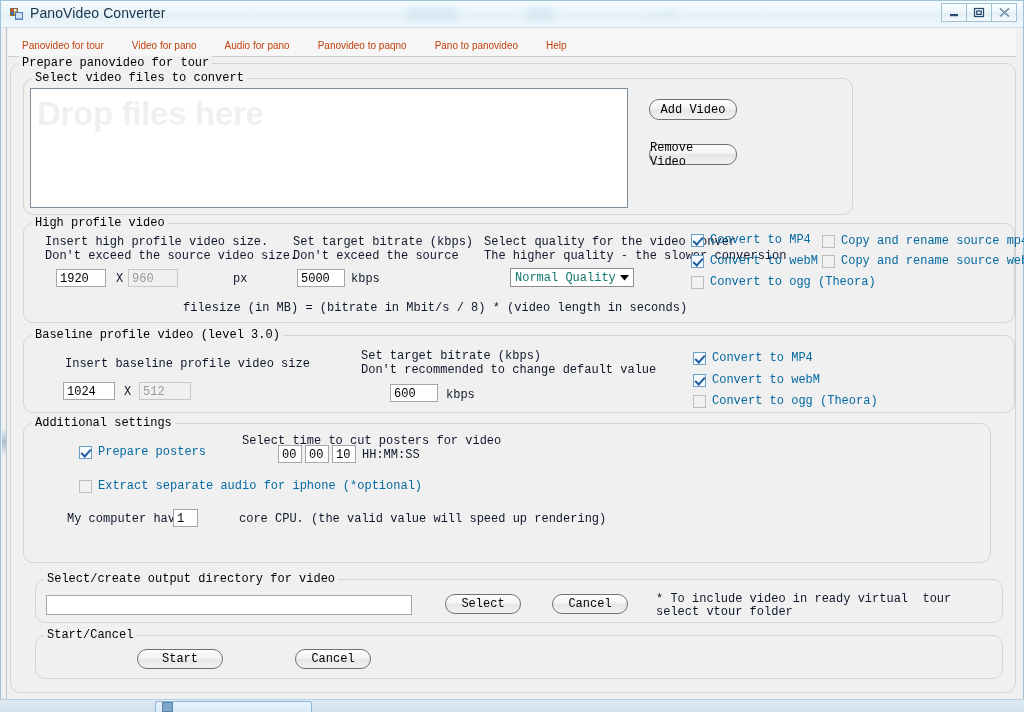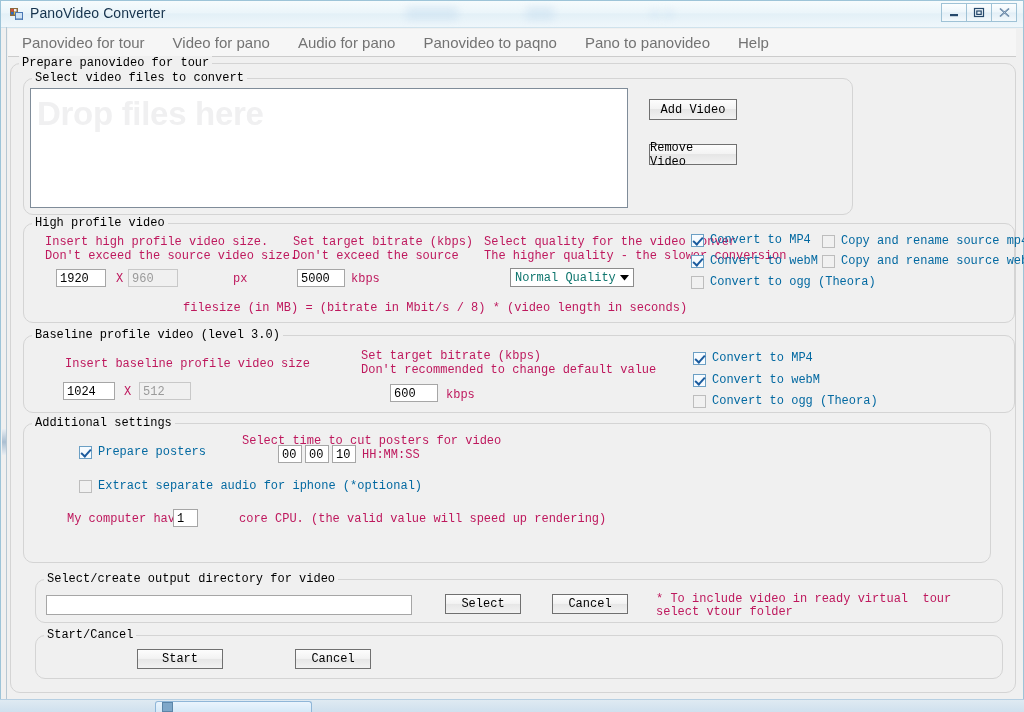--- a/index.html
+++ b/index.html
@@ -47,53 +47,53 @@
   .wbtn svg{display:block;}
 
   
   .tabstrip{
     position:absolute;left:7px;top:28px;right:7px;height:27px;
     border-bottom:1px solid #cccccc;
     background:#f6f6f6;
     display:flex;align-items:flex-end;
   }
   .tab{
-    font-size:15px;color:#737373;padding:3px 14px 5px 14px;
+    font-size:10px;color:#c2410c;padding:3px 14px 5px 14px;
     font-family:"Liberation Sans",sans-serif;
     white-space:nowrap;cursor:default;
   }
   .tab.sel{
     background:#f6f6f6;
   }
 
   
   .gb{position:absolute;border:1px solid #d4d4d4;border-radius:10px;box-sizing:border-box;}
   .gb > .gbl{
     position:absolute;left:8px;top:-8px;background:#f0f0f0;padding:0 3px;
     font-family:"Liberation Mono","DejaVu Sans Mono",monospace;
     font-size:12px;color:#000;white-space:nowrap;line-height:14px;
   }
 
-  .mono{font-family:"Liberation Mono","DejaVu Sans Mono",monospace;font-size:12px;color:#be185d;}
+  .mono{font-family:"Liberation Mono","DejaVu Sans Mono",monospace;font-size:12px;color:#0f172a;}
   .lbl{position:absolute;white-space:pre;line-height:14px;}
 
   
   .tb{
     position:absolute;box-sizing:border-box;
     background:#ffffff;border:1px solid #a6a6a6;
     font-family:"Liberation Mono","DejaVu Sans Mono",monospace;
     font-size:12px;color:#000;
     padding:1px 2px 0 3px;outline:none;
   }
   .tb.dis{background:#f0f0f0;border:1px solid #c8c8c8;color:#9a9a9a;}
 
   .btn{
     position:absolute;box-sizing:border-box;
     background:linear-gradient(to bottom,#fdfdfd 0%,#f3f3f3 47%,#e6e6e6 50%,#f2f2f2 100%);
-    border:1px solid #707070;border-radius:0;
+    border:1px solid #707070;border-radius:10px;
     font-family:"Liberation Mono","DejaVu Sans Mono",monospace;
     font-size:12px;color:#000;
     display:flex;align-items:center;justify-content:center;
     cursor:default;
   }
 
   .cb{position:absolute;display:flex;align-items:flex-start;white-space:nowrap;}
   .cbx{
     width:13px;height:13px;box-sizing:border-box;flex:0 0 13px;
     border:1px solid #9a9a9a;background:#ffffff;

